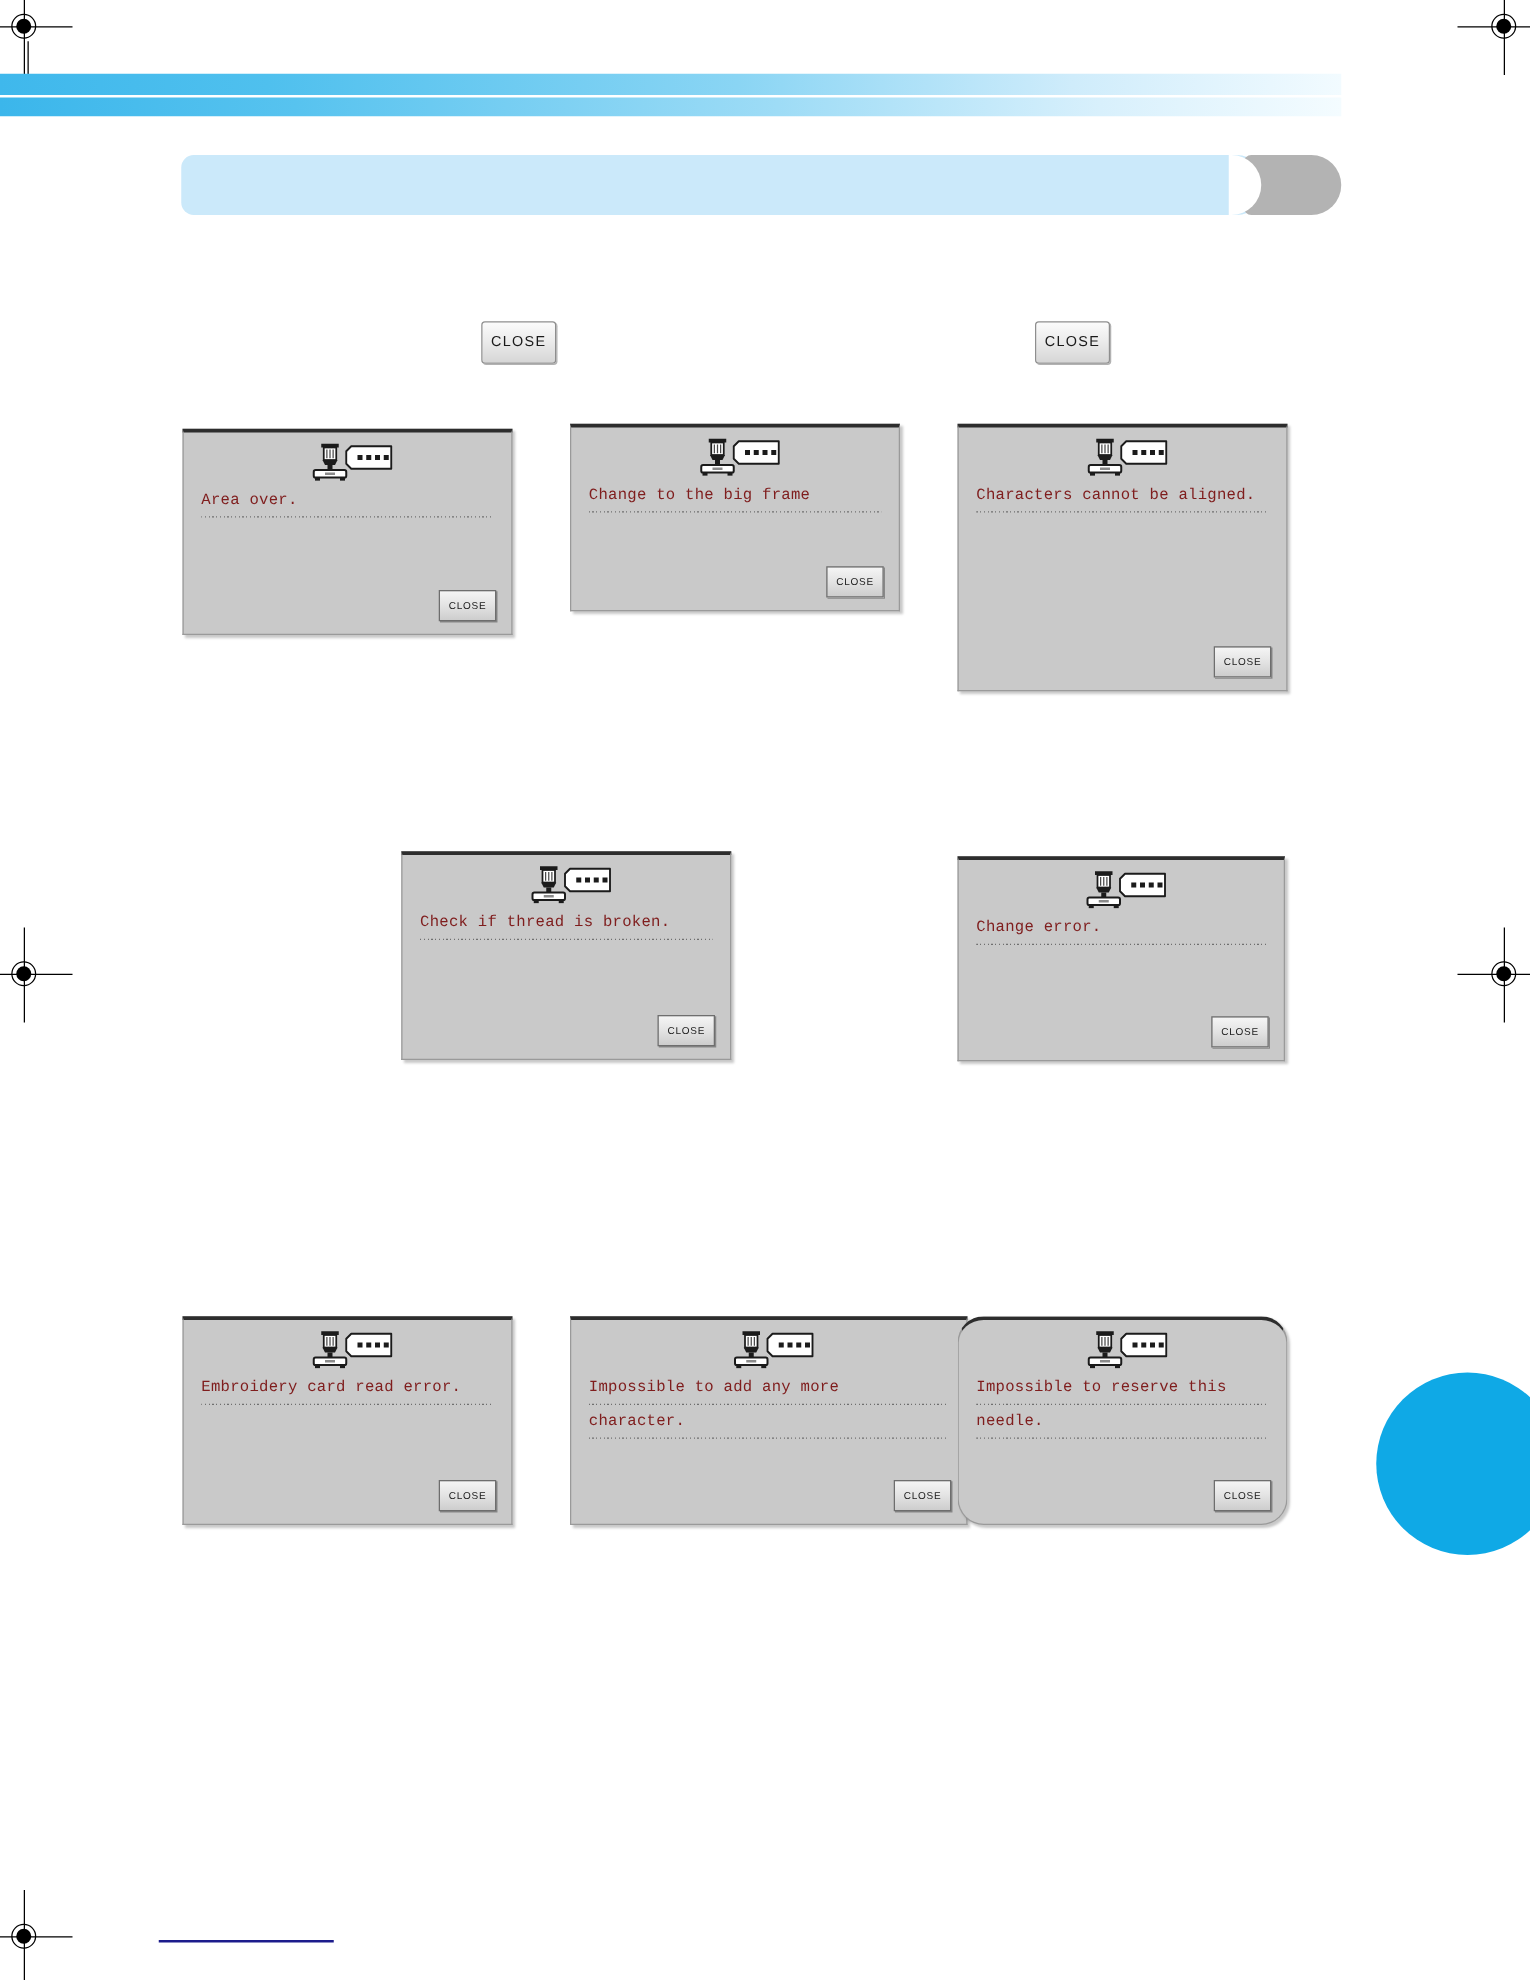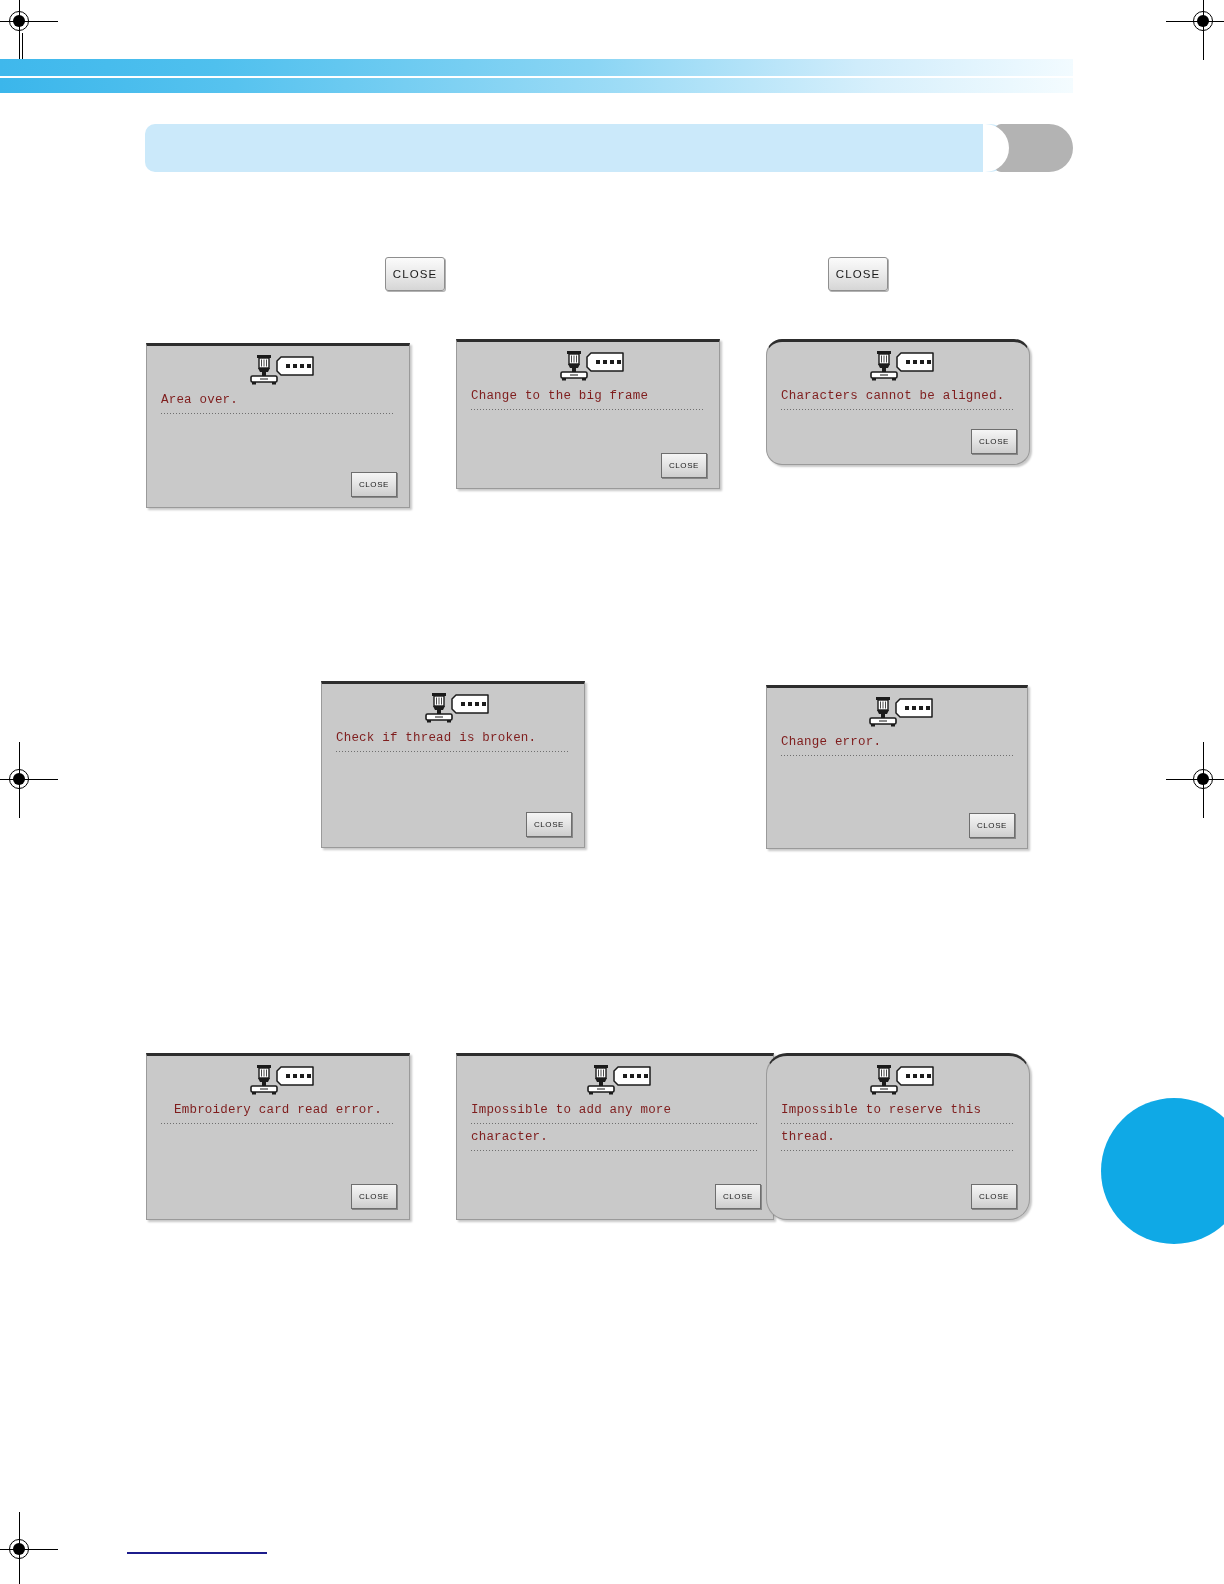--- a/index.html
+++ b/index.html
@@ -333,21 +333,21 @@
           <rect x="59" y="12" width="4" height="4" fill="#1b1b1b"></rect>
           <rect x="66" y="12" width="4" height="4" fill="#1b1b1b"></rect>
         </svg></div>
       <div class="dialog-msg">
         <span class="line">Change to the big frame</span>
       </div>
       <div class="dialog-close">
         <span>CLOSE</span>
       </div>
     </div>
-    <div class="dialog" style="left: 766px; top: 339px; width: 264px; height: 126px; border-radius: 16px;">
+    <div class="dialog" style="left: 766px; top: 339px; width: 264px; height: 214px;">
       <div class="dialog-icon"><svg viewBox="0 0 74 36" width="74" height="36">
           <rect x="16" y="3" width="14" height="3" fill="#1b1b1b"></rect>
           <rect x="18" y="6" width="10" height="10" fill="#ffffff" stroke="#1b1b1b" stroke-width="1.4"></rect>
           <line x1="20.5" y1="7.5" x2="20.5" y2="14.5" stroke="#4a4a4a" stroke-width="1"></line>
           <line x1="23" y1="7.5" x2="23" y2="14.5" stroke="#4a4a4a" stroke-width="1"></line>
           <line x1="25.5" y1="7.5" x2="25.5" y2="14.5" stroke="#4a4a4a" stroke-width="1"></line>
           <path d="M17 16 L29 16 L27 20 L19 20 Z" fill="#1b1b1b"></path>
           <rect x="21" y="20" width="4" height="4" fill="#1b1b1b"></rect>
           <rect x="10" y="24" width="26" height="6" rx="1.5" fill="#ffffff" stroke="#1b1b1b" stroke-width="1.6"></rect>
           <rect x="19" y="26" width="8" height="2" fill="#8a8a8a"></rect>
@@ -411,21 +411,21 @@
           <rect x="59" y="12" width="4" height="4" fill="#1b1b1b"></rect>
           <rect x="66" y="12" width="4" height="4" fill="#1b1b1b"></rect>
         </svg></div>
       <div class="dialog-msg">
         <span class="line">Change error.</span>
       </div>
       <div class="dialog-close">
         <span>CLOSE</span>
       </div>
     </div>
-    <div class="dialog" style="left: 146px; top: 1053px; width: 264px; height: 167px; text-align: center;">
+    <div class="dialog" style="left: 146px; top: 1053px; width: 264px; height: 167px;">
       <div class="dialog-icon"><svg viewBox="0 0 74 36" width="74" height="36">
           <rect x="16" y="3" width="14" height="3" fill="#1b1b1b"></rect>
           <rect x="18" y="6" width="10" height="10" fill="#ffffff" stroke="#1b1b1b" stroke-width="1.4"></rect>
           <line x1="20.5" y1="7.5" x2="20.5" y2="14.5" stroke="#4a4a4a" stroke-width="1"></line>
           <line x1="23" y1="7.5" x2="23" y2="14.5" stroke="#4a4a4a" stroke-width="1"></line>
           <line x1="25.5" y1="7.5" x2="25.5" y2="14.5" stroke="#4a4a4a" stroke-width="1"></line>
           <path d="M17 16 L29 16 L27 20 L19 20 Z" fill="#1b1b1b"></path>
           <rect x="21" y="20" width="4" height="4" fill="#1b1b1b"></rect>
           <rect x="10" y="24" width="26" height="6" rx="1.5" fill="#ffffff" stroke="#1b1b1b" stroke-width="1.6"></rect>
           <rect x="19" y="26" width="8" height="2" fill="#8a8a8a"></rect>
@@ -485,19 +485,19 @@
           <rect x="11" y="30" width="4" height="2.5" fill="#1b1b1b"></rect>
           <rect x="31" y="30" width="4" height="2.5" fill="#1b1b1b"></rect>
           <path d="M36 9 L40 5 L72 5 L72 23 L40 23 L36 19 Z" fill="#ffffff" stroke="#1b1b1b" stroke-width="1.5" stroke-linejoin="round"></path>
           <rect x="45" y="12" width="4" height="4" fill="#1b1b1b"></rect>
           <rect x="52" y="12" width="4" height="4" fill="#1b1b1b"></rect>
           <rect x="59" y="12" width="4" height="4" fill="#1b1b1b"></rect>
           <rect x="66" y="12" width="4" height="4" fill="#1b1b1b"></rect>
         </svg></div>
       <div class="dialog-msg">
         <span class="line">Impossible to reserve this</span>
-        <span class="line">thread.</span>
+        <span class="line">needle.</span>
       </div>
       <div class="dialog-close">
         <span>CLOSE</span>
       </div>
     </div>
   </div>
 
 </body></html>

